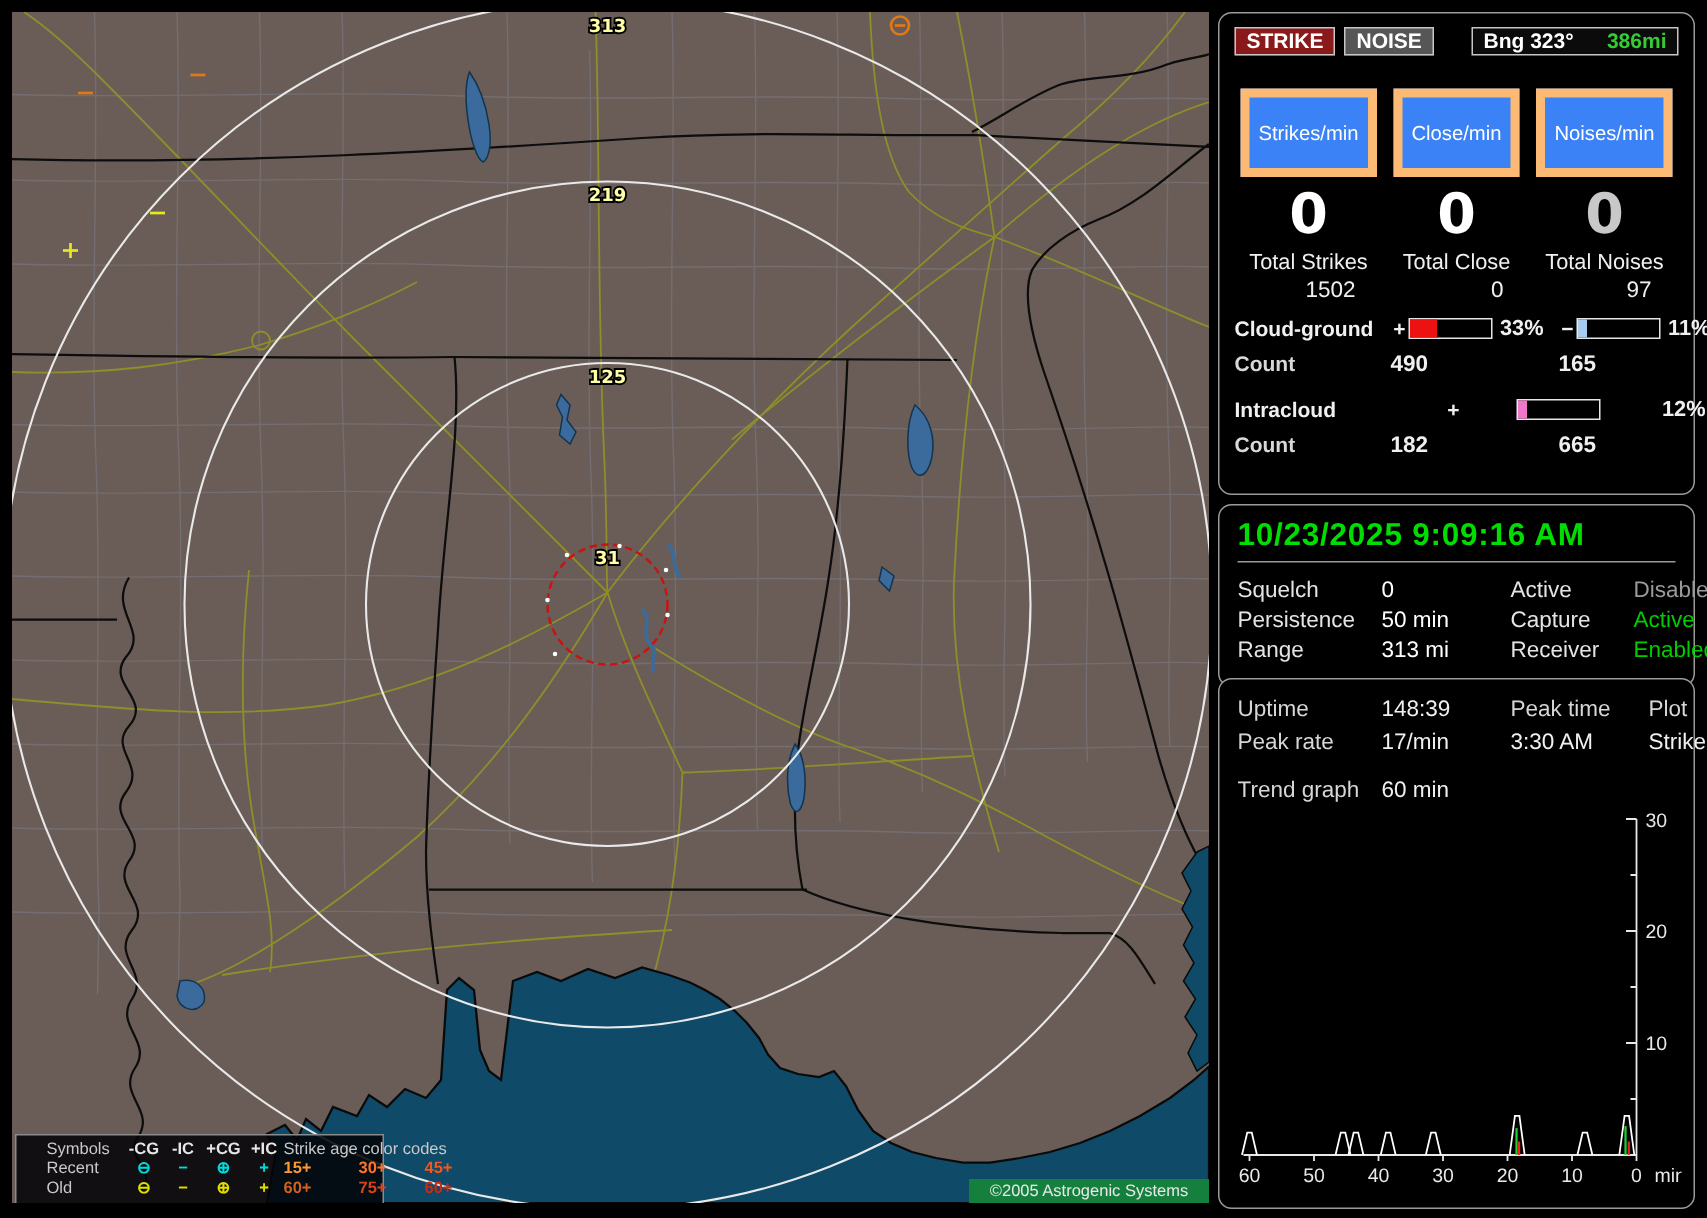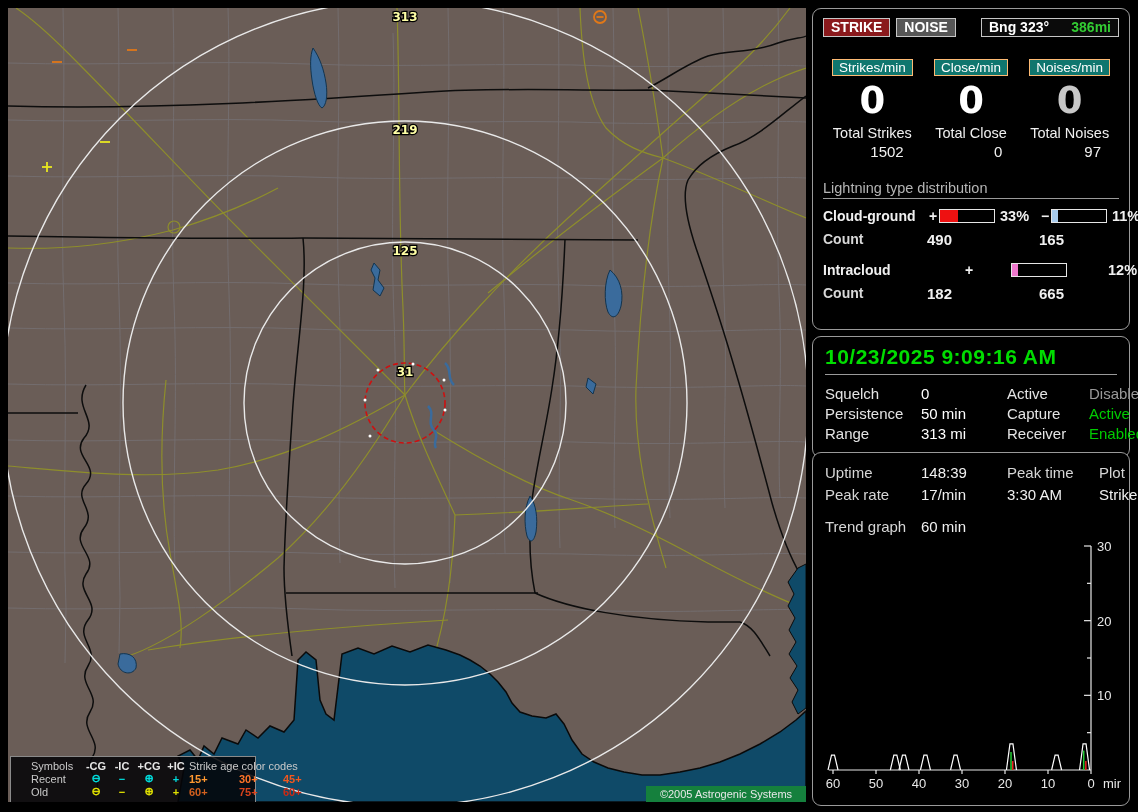--- a/index.html
+++ b/index.html
@@ -20,21 +20,21 @@
     border-radius:9px;box-sizing:border-box;color:#f0f0f0;}
   #panel-stats{top:8px;height:322px;padding:9px 10px;}
   #panel-clock{top:336px;height:122px;padding:8px 12px;}
   #panel-status{top:452px;height:354px;padding:9px 12px;}
   .chip{display:inline-block;border:1px solid #c6c6c6;padding:0 7px;font-weight:bold;font-size:14px;
     line-height:17px;color:#fff;}
   #mode-row{display:flex;align-items:center;gap:6px;}
   #bng-chip{margin-left:auto;background:#0b0b0b;min-width:122px;display:flex;justify-content:space-between;gap:8px;}
   #counters{display:flex;margin-top:22px;}
   .counter{flex:1;display:flex;flex-direction:column;align-items:center;}
-  .counter-label{background:#0f766e;border:1px solid #fdba74;color:#fff;font-size:13.5px;line-height:15px;padding:0 6px;}
+  .counter-label{background:#3b82f6;border:6px solid #fdba74;color:#fff;font-size:13.5px;line-height:15px;padding:16px 6px;}
   .counter-value{font-family:"DejaVu Sans",sans-serif;font-weight:bold;font-size:37px;line-height:42px;margin-top:4px;}
   .counter-total-label{font-size:14.5px;margin-top:3px;}
   .counter-total{font-size:15px;margin-top:2px;align-self:flex-end;padding-right:18px;}
   #dist-title{color:#b5b5b5;font-size:14.5px;border-bottom:1px solid #9a9a9a;padding-bottom:2px;margin-top:20px;}
   .dist-row{display:grid;grid-template-columns:104px 12px 56px 44px 12px 56px 40px;align-items:center;margin-top:9px;}
   .dist-label{font-weight:bold;font-size:14px;}
   .dist-sign{font-weight:bold;font-size:14px;text-align:center;}
   .bar{height:12px;border:1px solid #e6e6e6;background:#000;}
   .bar-fill{height:100%;}
   .dist-pct{font-weight:bold;font-size:14.5px;padding-left:5px;}
@@ -234,21 +234,20 @@
       <span class="counter-total-label">Total Close</span>
       <span class="counter-total">0</span>
     </div>
     <div class="counter">
       <span class="counter-label">Noises/min</span>
       <span class="counter-value" style="color: rgb(200, 200, 200);">0</span>
       <span class="counter-total-label">Total Noises</span>
       <span class="counter-total">97</span>
     </div>
   </div>
-  <div id="dist-title">Lightning type distribution</div>
   <div class="dist-row">
     <span class="dist-label">Cloud-ground</span>
     <span class="dist-sign">+</span>
     <span class="bar">
         <span class="bar-fill" style="display: block; background: rgb(238, 17, 17); width: 33%;"></span>
       </span>
     <span class="dist-pct">33%</span>
     <span class="dist-sign">−</span>
     <span class="bar">
         <span class="bar-fill" style="display: block; background: rgb(168, 204, 238); width: 11%;"></span>

